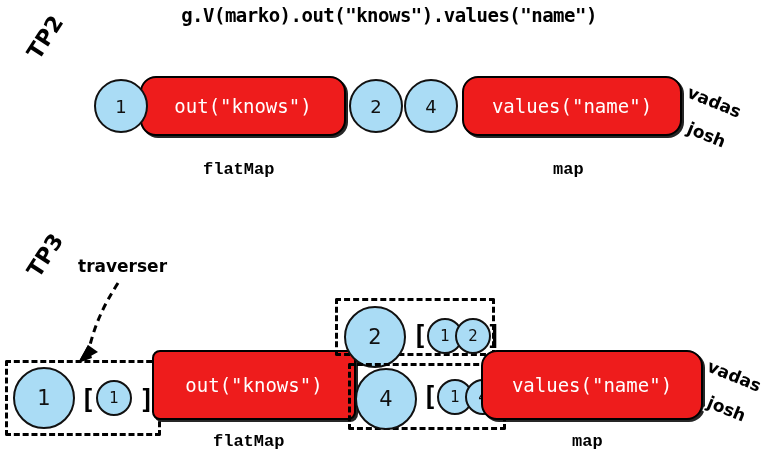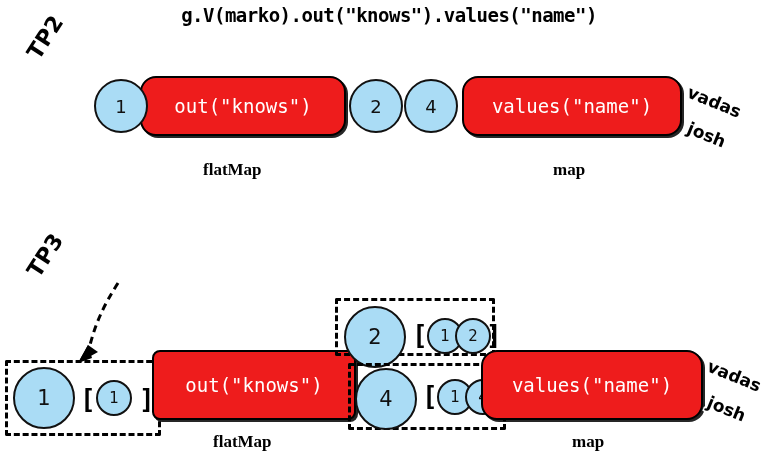--- a/index.html
+++ b/index.html
@@ -46,21 +46,21 @@
 
   
   .brk{
     position:absolute;font-family:"DejaVu Sans Mono","Liberation Mono",monospace;
     font-size:26px;color:#000;font-weight:bold;line-height:1;
   }
 
   
   .caption{
     position:absolute;font-weight:bold;font-size:17px;color:#000;
-    font-family:Liberation Serif, serif;
+    font-family:Liberation Mono, monospace;
     text-shadow:1.4px 1.4px 0 #fff,-1.4px -1.4px 0 #fff,1.4px -1.4px 0 #fff,
                 -1.4px 1.4px 0 #fff,0 1.4px 0 #fff,1.4px 0 0 #fff,
                 0 -1.4px 0 #fff,-1.4px 0 0 #fff;
     white-space:nowrap;
   }
 
   
   .rot{
     position:absolute;font-weight:bold;color:#000;white-space:nowrap;
     font-family:"DejaVu Sans","Liberation Sans",sans-serif;
@@ -110,20 +110,21 @@
   </div>
 
   <div class="rot out" style="left:692px;top:82px;">vadas</div>
   <div class="rot out" style="left:692px;top:118px;">josh</div>
 
   <div class="caption" style="left:203px;top:160px;">flatMap</div>
   <div class="caption" style="left:553px;top:160px;">map</div>
 
   <div class="rot tp" style="left:22px;top:268px;">TP3</div>
 
+  <div class="annot" style="left:78px;top:256px;">traverser</div>
   <svg class="arrow">
     <path d="M118,283 C104,305 96,322 90,345" stroke="#000" stroke-width="3" fill="none" stroke-dasharray="7,5"></path>
     <polygon points="78,363 98,352 88,345" fill="#000"></polygon>
     <polygon points="78,363 88,345 92,358" fill="#000"></polygon>
   </svg>
 
   <div class="dbox" style="left:5px;top:360px;width:156px;height:76px;"></div>
   <div class="circ big" style="left:13px;top:367px;width:62px;height:62px;">
     <span>1</span>
   </div>

